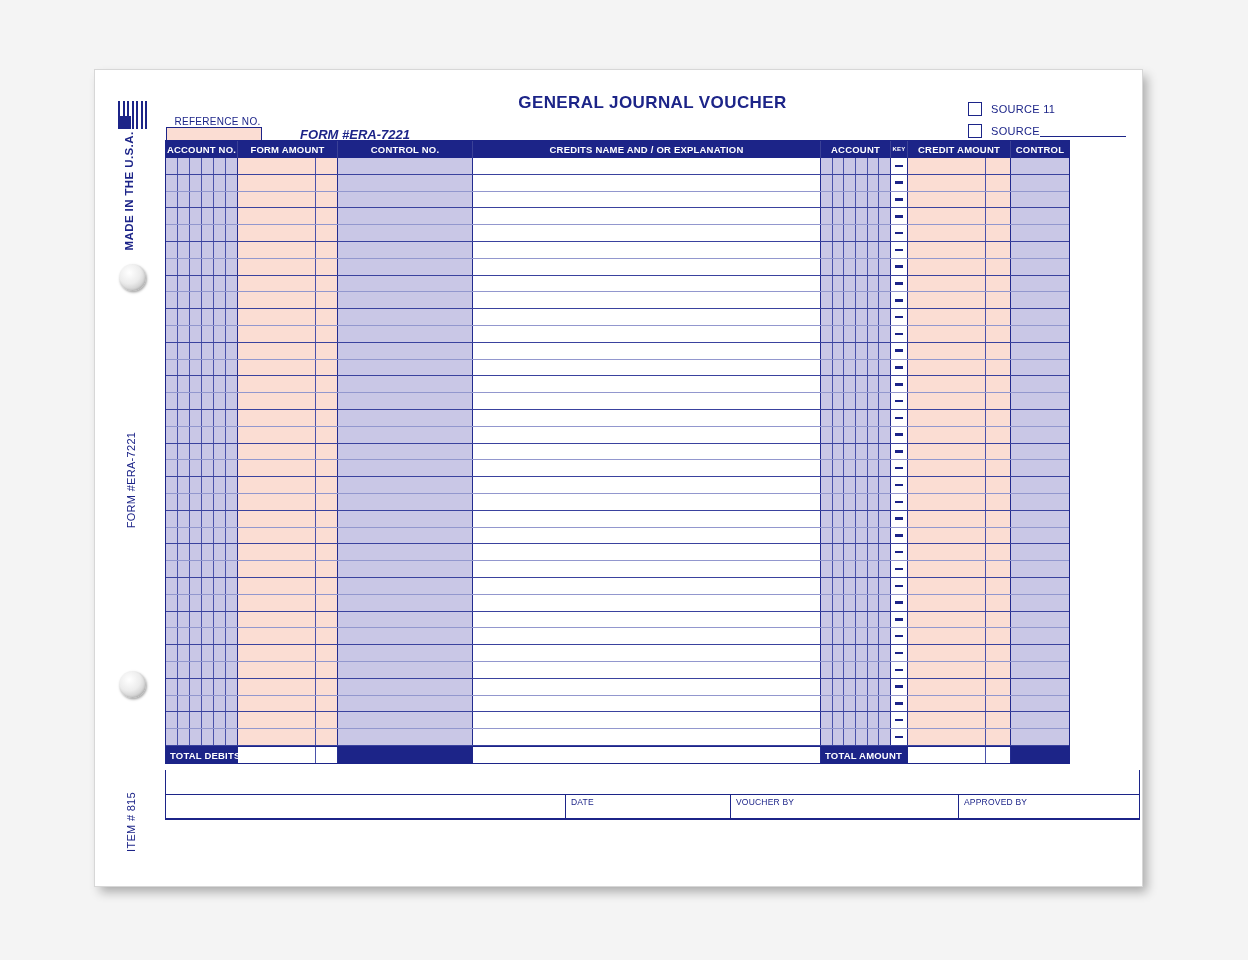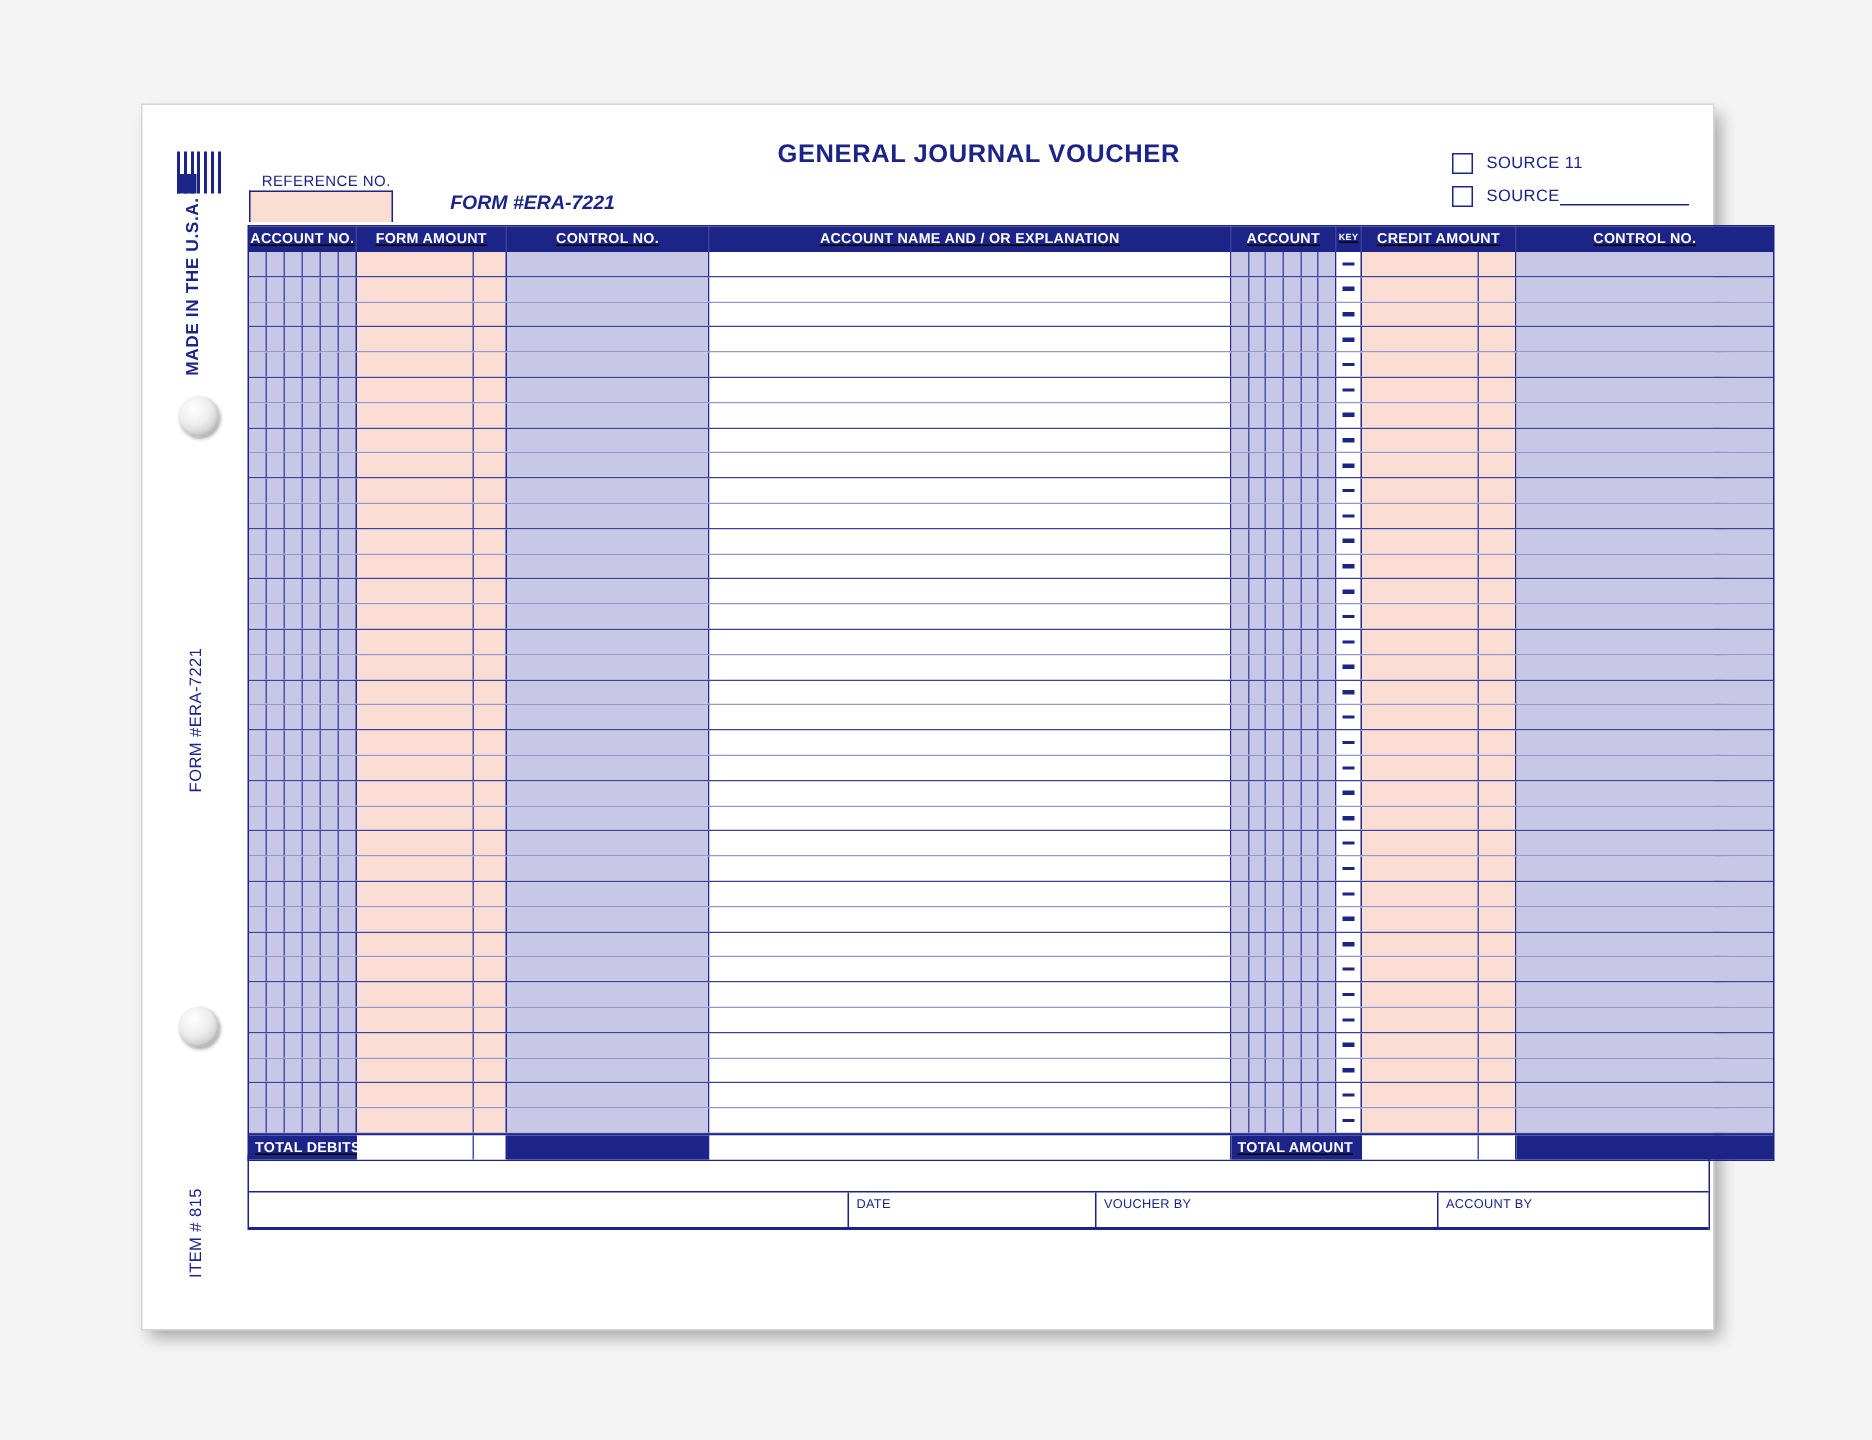--- a/index.html
+++ b/index.html
@@ -66,23 +66,22 @@
   .sources{position:absolute;left:873px;top:28px;}
   .source-row{display:flex;align-items:center;height:22px;}
   .cbx{
     width:14px;height:14px;border:1.5px solid var(--navy);background:#fff;
     display:inline-block;flex:0 0 auto;
   }
   .source-row .lbl{margin-left:9px;font-size:11px;color:var(--navy);letter-spacing:0.3px;}
   .source-line{display:inline-block;width:86px;border-bottom:1.2px solid var(--navy);height:12px;}
   
   .jtable{
-    position:absolute;left:70px;top:80px;width:1018px;
+    position:absolute;left:70px;top:70px;width:905px;
     border:1px solid var(--navy);
-    text-decoration:underline;
   }
   .thead{display:flex;height:17px;background:var(--navy);color:#fff;}
   .thead .hc{
     font-size:9.5px;font-weight:bold;line-height:17px;text-align:center;
     letter-spacing:0.2px;border-right:1px solid #fff2;flex:0 0 auto;overflow:hidden;
   }
   .hc.key-h{font-size:6px;}
   .trow{display:flex;height:16.8px;border-bottom:1px solid var(--row-dark);}
   .trow.alt{border-bottom-color:var(--row-light);}
   .grp{display:flex;flex:0 0 auto;border-right:1px solid var(--navy-line);background:var(--lav);}
@@ -168,21 +167,21 @@
       <span class="lbl">SOURCE</span>
       <span class="source-line"></span>
     </div>
   </div>
 
   <div class="jtable">
     <div class="thead">
       <div class="hc" style="width:72px">ACCOUNT NO.</div>
       <div class="hc" style="width:100px">FORM AMOUNT</div>
       <div class="hc" style="width:135px">CONTROL NO.</div>
-      <div class="hc" style="width:348px">ACCOUNT NAME AND / OR EXPLANATION</div>
+      <div class="hc" style="width:348px">CREDITS NAME AND / OR EXPLANATION</div>
       <div class="hc" style="width:70px">ACCOUNT NO.</div>
       <div class="hc key-h" style="width:17px">KEY</div>
       <div class="hc" style="width:103px">CREDIT AMOUNT</div>
       <div class="hc" style="flex:1 1 auto;border-right:none">CONTROL NO.</div>
     </div>
 
     <div id="table-body">
         <div class="trow">
           <div class="grp acct-l">
             <span class="sub"></span>
@@ -1177,17 +1176,17 @@
       <div class="t-fill" style="flex:1 1 auto"></div>
     </div>
   </div>
 
   <div class="bottom">
     <div class="blank-row"></div>
     <div class="sig-row">
       <div class="sig-blank"></div>
       <div class="sig-date">DATE</div>
       <div class="sig-prep">VOUCHER BY</div>
-      <div class="sig-appr">ACCOUNT BY</div>
+      <div class="sig-appr">APPROVED BY</div>
     </div>
   </div>
 
 </div>
 
 </body></html>

